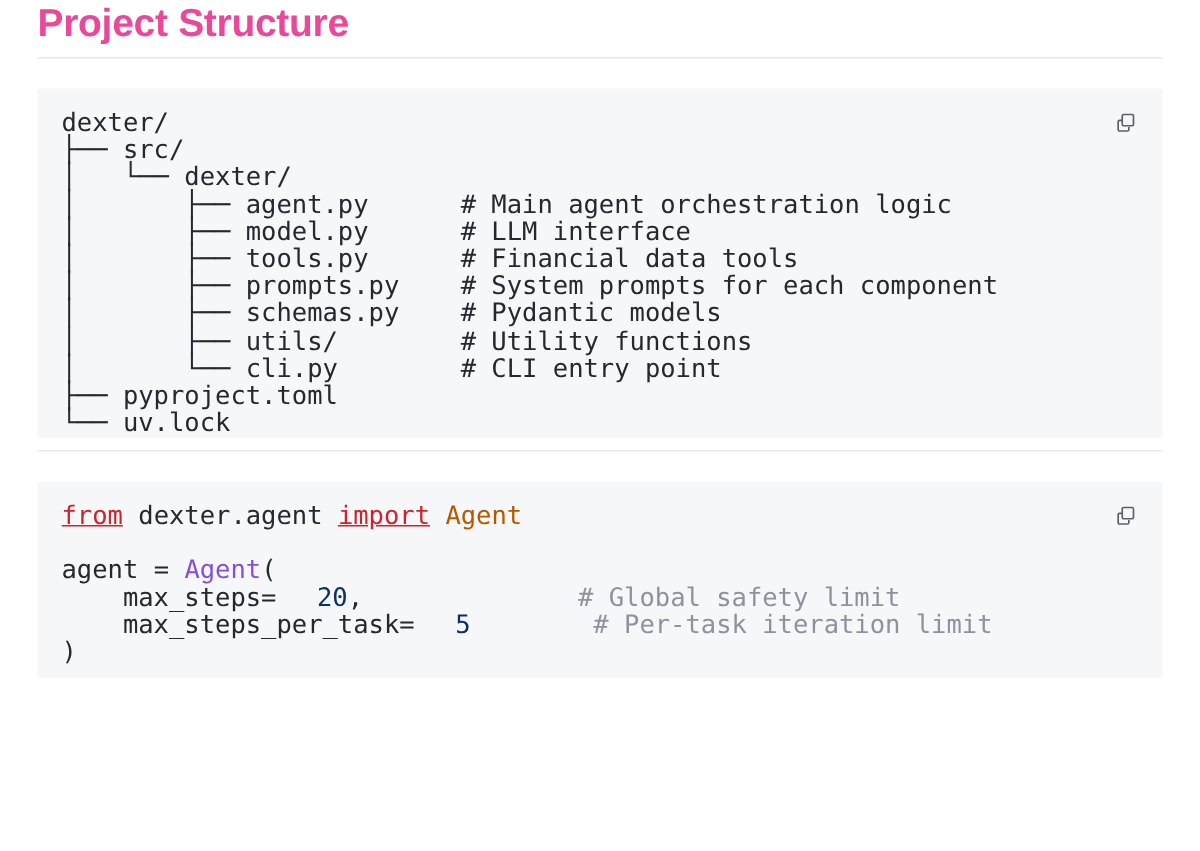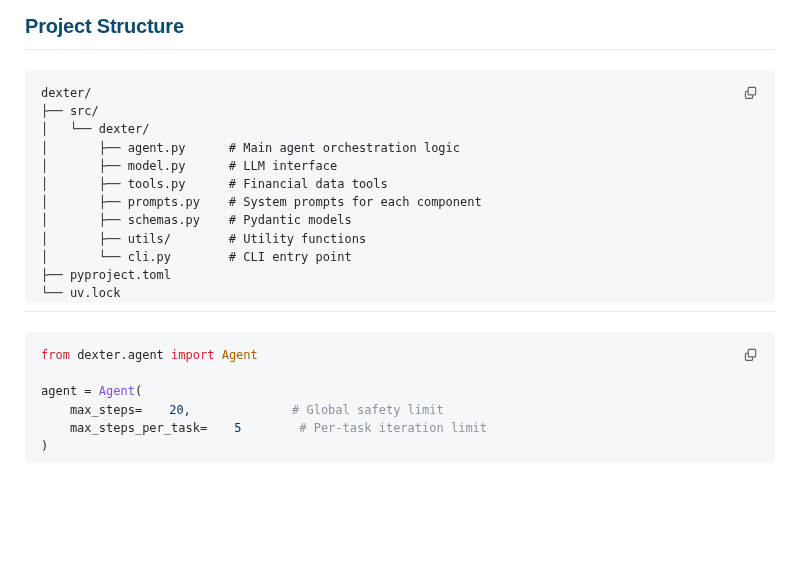--- a/index.html
+++ b/index.html
@@ -15,26 +15,25 @@
     overflow: hidden;
   }
 
   .page {
     padding: 0 25px;
     box-sizing: border-box;
     width: 800px;
   }
 
   .section-heading {
-    font-size: 20px;
+    font-size: 26px;
     font-weight: 600;
     letter-spacing: -0.2px;
-    color: #0c4a6e;
+    color: #ec4899;
     margin: 0;
-    padding-top: 11px;
     line-height: 30px;
   }
 
   .heading-rule {
     border: 0;
     border-top: 1px solid #e7e9ec;
     margin: 8px 0 0 0;
     height: 0;
   }
 
@@ -43,21 +42,21 @@
     background: #f6f7f9;
     margin-top: 20px;
     padding: 14px 16px 16px 16px;
     box-sizing: border-box;
     border-radius: 2px;
   }
 
   .code-block pre {
     margin: 0;
     font-family: "DejaVu Sans Mono", "Liberation Mono", monospace;
-    font-size: 12px;
+    font-size: 17px;
     line-height: 18.2px;
     color: #24292f;
     white-space: pre;
     overflow: hidden;
   }
 
   .copy-button {
     position: absolute;
     top: 11px;
     right: 14px;
@@ -84,21 +83,21 @@
   .inline-code {
     font-family: "DejaVu Sans Mono", "Liberation Mono", monospace;
     font-size: 11.5px;
     background: #eceef1;
     border-radius: 3px;
     padding: 2px 5px;
     color: #24292f;
   }
 
   
-  .tok-kw  { color: #cf222e; }
+  .tok-kw  { color: #cf222e; text-decoration: underline; }
   .tok-cls { color: #b35900; }
   .tok-fn  { color: #8250df; }
   .tok-num { color: #0a3069; margin-left: 27px; }
   .tok-cmt { color: #8b949e; }
   .tok-op  { color: #24292f; margin-top: 12px; }
 
   #block-structure { height: 233px; }
   #block-config    { height: 131px; }
 </style>
 </head>

